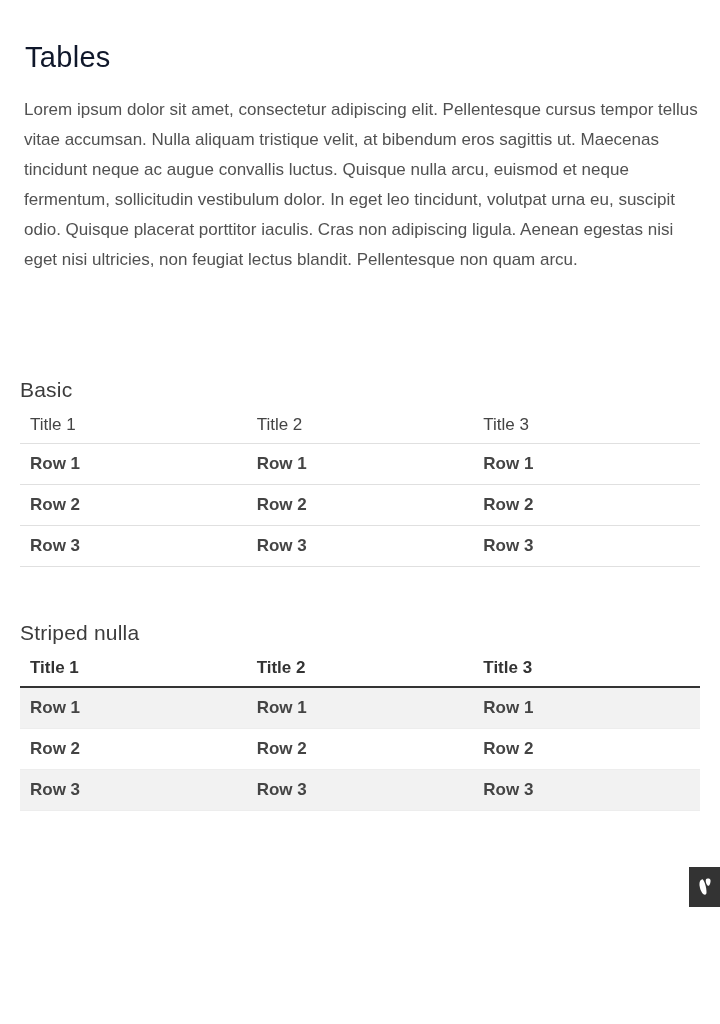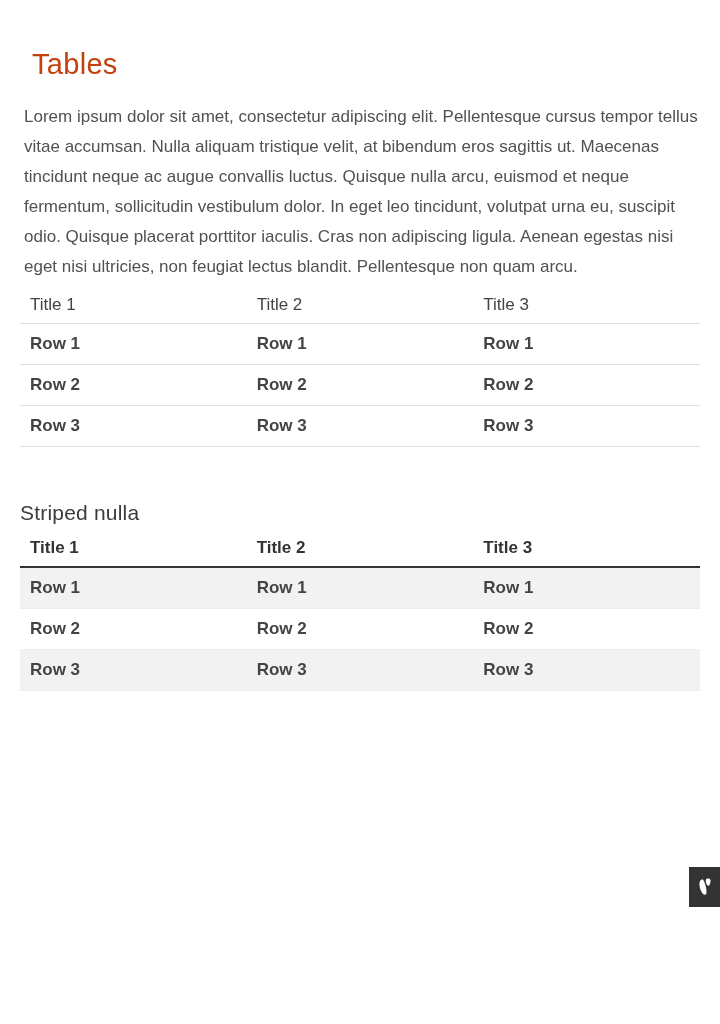--- a/index.html
+++ b/index.html
@@ -6,22 +6,22 @@
   html, body { margin: 0; padding: 0; background: #ffffff; }
   body {
     width: 720px; height: 1024px; position: relative; overflow: hidden;
     font-family: "Liberation Sans", "DejaVu Sans", sans-serif;
     color: #515151;
     -webkit-font-smoothing: antialiased;
   }
   .page { padding: 36px 20px 0 20px; }
 
   h1.page-title {
-    margin: 12px; font-size: 29px; line-height: 32px;
-    font-weight: 300; color: #c2410c; letter-spacing: 0.3px;
+    margin: 5px; font-size: 29px; line-height: 32px;
+    font-weight: 300; color: #0f172a; letter-spacing: 0.3px;
   }
   p.intro {
     margin: 22px 0 0 4px; font-size: 17px; line-height: 30px;
     font-weight: 300; color: #515151;
   }
   h2.section-heading {
     font-size: 21px; line-height: 24px; font-weight: 300;
     color: #3c3c3c; letter-spacing: 0.2px;
   }
   h2.basic-heading   { margin: 103px 0 0 0; }
@@ -56,20 +56,21 @@
 </head>
 <body>
 
 <main class="page">
 
   <h1 class="page-title">Tables</h1>
 
   <p class="intro">Lorem ipsum dolor sit amet, consectetur adipiscing elit. Pellentesque cursus tempor tellus vitae accumsan. Nulla aliquam tristique velit, at bibendum eros sagittis ut. Maecenas tincidunt neque ac augue convallis luctus. Quisque nulla arcu, euismod et neque fermentum, sollicitudin vestibulum dolor. In eget leo tincidunt, volutpat urna eu, suscipit odio. Quisque placerat porttitor iaculis. Cras non adipiscing ligula. Aenean egestas nisi eget nisi ultricies, non feugiat lectus blandit. Pellentesque non quam arcu.</p>
 
   <section>
+    <h2 class="section-heading basic-heading">Basic</h2>
     <table class="tbl basic">
       <thead>
         <tr>
           <th>Title 1</th>
           <th>Title 2</th>
           <th>Title 3</th>
         </tr>
       </thead>
       <tbody>
         <tr>

